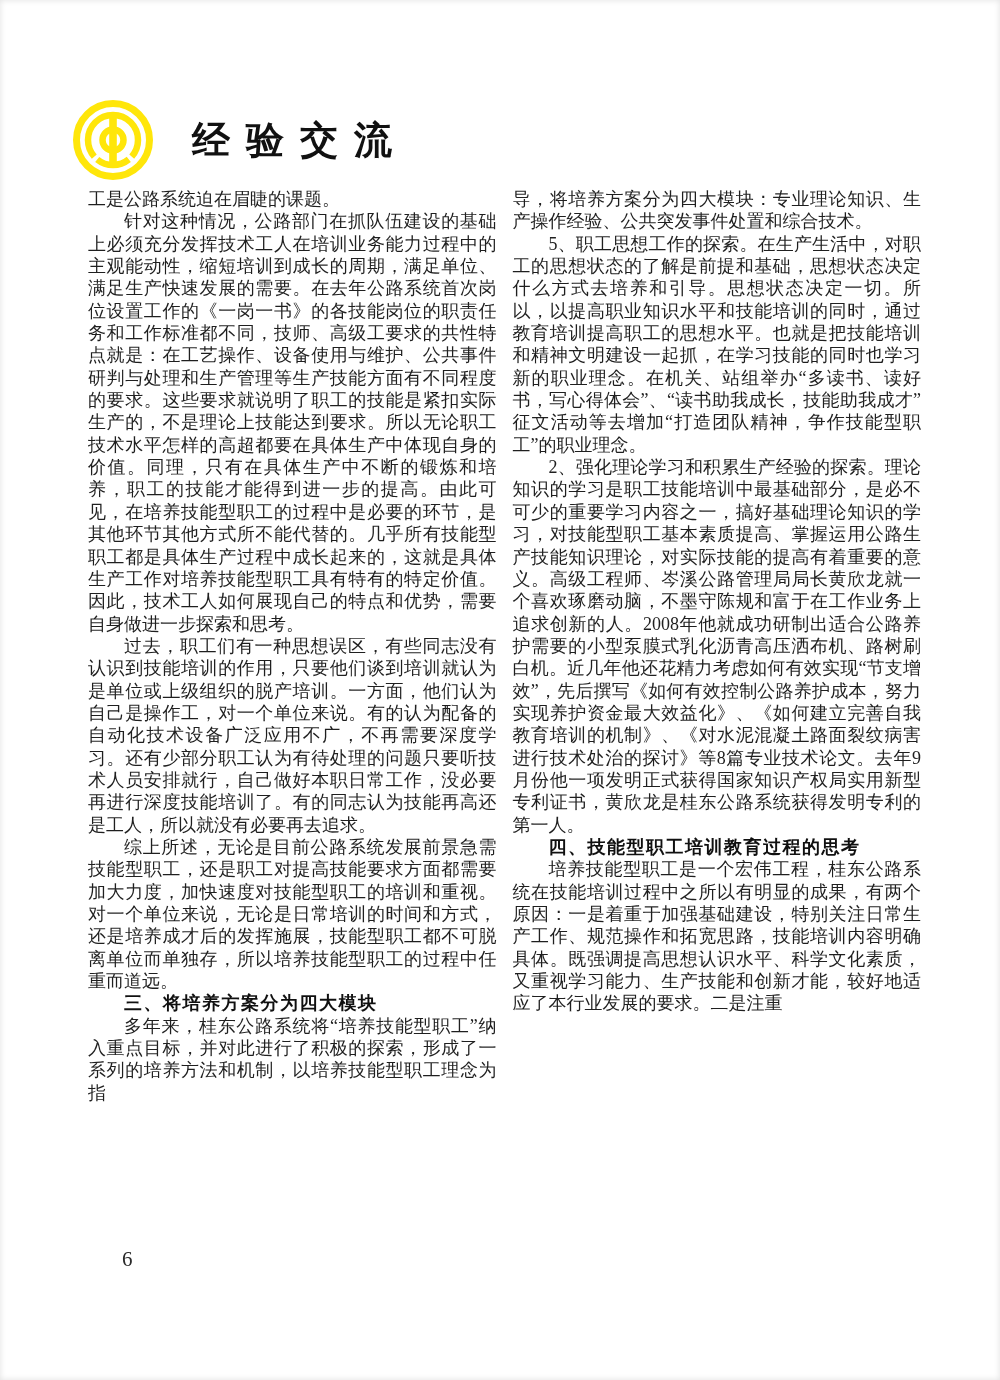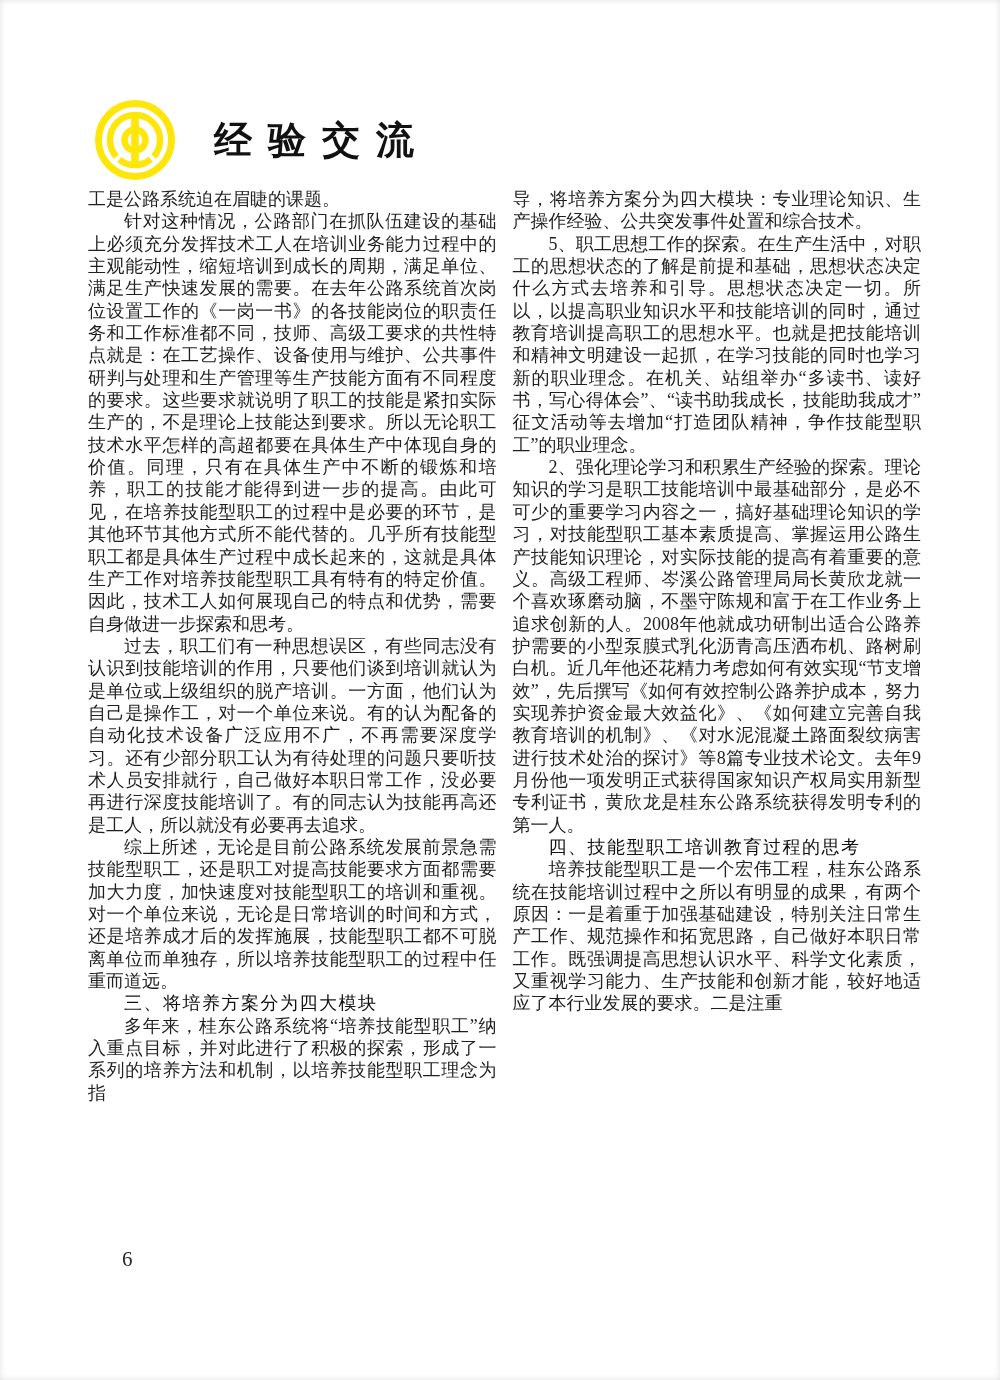--- a/index.html
+++ b/index.html
@@ -7,21 +7,21 @@
     width:1000px;height:1380px;
     background:#f4f4f2;
     font-family:"Liberation Serif","DejaVu Serif",serif;
   }
   .page{
     position:relative;width:1000px;height:1380px;
     background:#ffffff;overflow:hidden;color:#1c1c1c;
     box-shadow:inset 0 0 6px rgba(0,0,0,.12);
   }
   
-  .masthead{position:absolute;left:94px;top:98px;height:84px;display:flex;align-items:center;}
+  .masthead{position:absolute;left:72px;top:98px;height:84px;display:flex;align-items:center;}
   .logo{width:82px;height:82px;flex:0 0 auto;}
   .masthead-title{
     margin-left:38px;
     font-size:38px;font-weight:bold;letter-spacing:16px;
     font-family:"Liberation Serif","DejaVu Serif",serif;
     color:#111;white-space:nowrap;
   }
   
   .columns{
     position:absolute;left:88px;top:188px;width:833px;
@@ -30,21 +30,21 @@
   .col{
     width:410px;
     font-size:18px;line-height:22.35px;
     text-align:justify;text-justify:inter-ideograph;
     color:#1f1f1f;
   }
   .col p{margin:0;text-indent:2em;}
   .col p.no-indent{text-indent:0;}
   .col p.heading{
     font-family:"DejaVu Sans","Liberation Sans",sans-serif;
-    font-weight:normal;letter-spacing:1.5px;color:#101010;
+    font-weight:bold;letter-spacing:1.5px;color:#101010;
   }
   .page-number{
     position:absolute;left:122px;top:1247px;
     font-size:21px;color:#2a2a2a;
     font-family:"Liberation Serif",serif;
   }
 </style>
 </head>
 <body>
 
@@ -73,20 +73,20 @@
       <p>综上所述，无论是目前公路系统发展前景急需技能型职工，还是职工对提高技能要求方面都需要加大力度，加快速度对技能型职工的培训和重视。对一个单位来说，无论是日常培训的时间和方式，还是培养成才后的发挥施展，技能型职工都不可脱离单位而单独存，所以培养技能型职工的过程中任重而道远。</p>
       <p class="heading">三、将培养方案分为四大模块</p>
       <p>多年来，桂东公路系统将“培养技能型职工”纳入重点目标，并对此进行了积极的探索，形成了一系列的培养方法和机制，以培养技能型职工理念为指</p>
     </div>
 
     <div class="col">
       <p class="no-indent">导，将培养方案分为四大模块：专业理论知识、生产操作经验、公共突发事件处置和综合技术。</p>
       <p>5、职工思想工作的探索。在生产生活中，对职工的思想状态的了解是前提和基础，思想状态决定什么方式去培养和引导。思想状态决定一切。所以，以提高职业知识水平和技能培训的同时，通过教育培训提高职工的思想水平。也就是把技能培训和精神文明建设一起抓，在学习技能的同时也学习新的职业理念。在机关、站组举办“多读书、读好书，写心得体会”、“读书助我成长，技能助我成才”征文活动等去增加“打造团队精神，争作技能型职工”的职业理念。</p>
       <p>2、强化理论学习和积累生产经验的探索。理论知识的学习是职工技能培训中最基础部分，是必不可少的重要学习内容之一，搞好基础理论知识的学习，对技能型职工基本素质提高、掌握运用公路生产技能知识理论，对实际技能的提高有着重要的意义。高级工程师、岑溪公路管理局局长黄欣龙就一个喜欢琢磨动脑，不墨守陈规和富于在工作业务上追求创新的人。2008年他就成功研制出适合公路养护需要的小型泵膜式乳化沥青高压洒布机、路树刷白机。近几年他还花精力考虑如何有效实现“节支增效”，先后撰写《如何有效控制公路养护成本，努力实现养护资金最大效益化》、《如何建立完善自我教育培训的机制》、《对水泥混凝土路面裂纹病害进行技术处治的探讨》等8篇专业技术论文。去年9月份他一项发明正式获得国家知识产权局实用新型专利证书，黄欣龙是桂东公路系统获得发明专利的第一人。</p>
       <p class="heading">四、技能型职工培训教育过程的思考</p>
-      <p>培养技能型职工是一个宏伟工程，桂东公路系统在技能培训过程中之所以有明显的成果，有两个原因：一是着重于加强基础建设，特别关注日常生产工作、规范操作和拓宽思路，自己做好本职日常工作。既强调提高思想认识水平、科学文化素质，又重视学习能力、生产技能和创新才能，较好地适应了本行业发展的要求。二是注重</p>
+      <p>培养技能型职工是一个宏伟工程，桂东公路系统在技能培训过程中之所以有明显的成果，有两个原因：一是着重于加强基础建设，特别关注日常生产工作、规范操作和拓宽思路，技能培训内容明确具体。既强调提高思想认识水平、科学文化素质，又重视学习能力、生产技能和创新才能，较好地适应了本行业发展的要求。二是注重</p>
     </div>
 
   </div>
 
   <div class="page-number">6</div>
 
 </div>
 
 </body></html>

